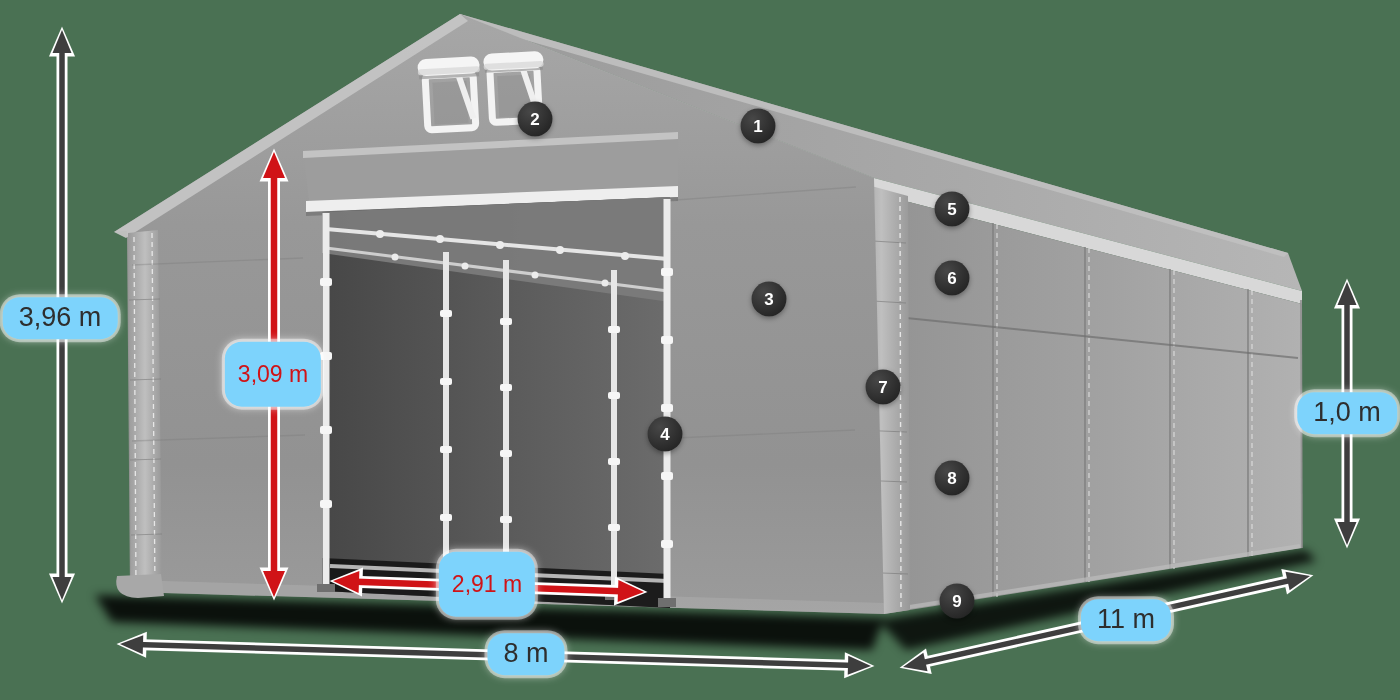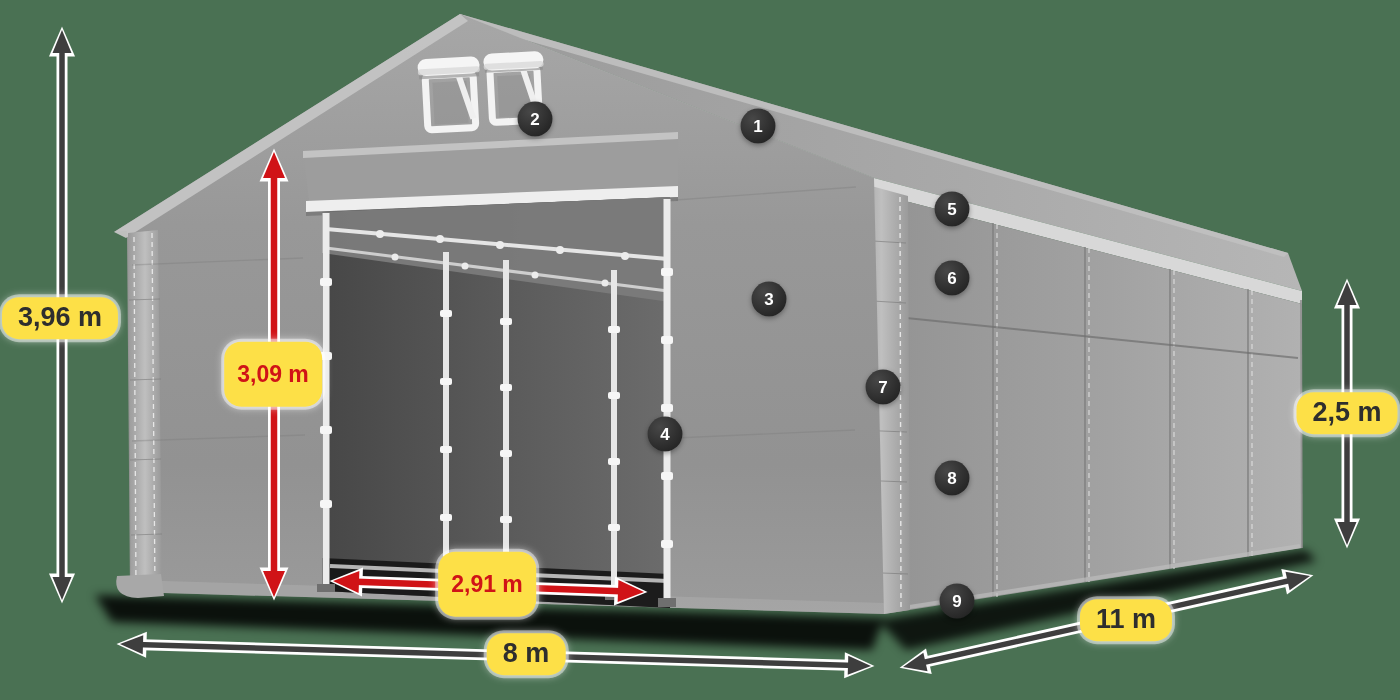--- a/index.html
+++ b/index.html
@@ -1,21 +1,21 @@
 <!DOCTYPE html>
 <html><head>
 <meta charset="utf-8">
 <style>
   html,body{margin:0;padding:0;}
   body{font-family:"Liberation Sans", sans-serif;}
   .stage{position:relative;width:1400px;height:700px;background:#4a7153;overflow:hidden;}
   .stage svg.layer{position:absolute;left:0;top:0;width:1400px;height:700px;}
   .dim-label{
     position:absolute;transform:translate(-50%,-50%);
-    background:#fde047;border-radius:17px;font-weight:bold;white-space:nowrap;
+    background:#7dd3fc;border-radius:17px;font-weight:normal;white-space:nowrap;
     box-shadow:0 0 0 3px rgba(255,255,255,0.45), 0 0 10px rgba(255,255,255,0.8);
     line-height:1.25;z-index:30;
   }
   .dim-label.lg{font-size:27px;padding:4px 16px;}
   .dim-label.md{font-size:23px;padding:18px 13px;}
   .dim-label.dark{color:#2e2e2e;}
   .dim-label.red{color:#d01317;}
   .callout{
     position:absolute;width:35px;height:35px;border-radius:50%;
     display:flex;align-items:center;justify-content:center;
@@ -259,21 +259,21 @@
         <polygon points="1347,282 1356.5,305 1337.5,305" fill="#3e3e3e"></polygon>
       </g>
     </svg>
 
   <div id="labels-layer">
       <div class="dim-label lg dark" style="left: 60px; top: 318px;">3,96 m</div>
       <div class="dim-label md red" style="left: 273px; top: 374px;">3,09 m</div>
       <div class="dim-label md red" style="left: 487px; top: 584px;">2,91 m</div>
       <div class="dim-label lg dark" style="left: 498px; top: 654px; margin-left: 28px;">8 m</div>
       <div class="dim-label lg dark" style="left: 1106px; top: 620px; margin-left: 20px;">11 m</div>
-      <div class="dim-label lg dark" style="left: 1347px; top: 413px;">2,5 m</div>
+      <div class="dim-label lg dark" style="left: 1347px; top: 413px;">1,0 m</div>
     </div>
   <div id="callouts-layer">
       <div class="callout" style="left: 758px; top: 126px;">1</div>
       <div class="callout" style="left: 535px; top: 119px;">2</div>
       <div class="callout" style="left: 769px; top: 299px;">3</div>
       <div class="callout" style="left: 665px; top: 434px;">4</div>
       <div class="callout" style="left: 952px; top: 209px;">5</div>
       <div class="callout" style="left: 952px; top: 278px;">6</div>
       <div class="callout" style="left: 883px; top: 387px;">7</div>
       <div class="callout" style="left: 952px; top: 478px;">8</div>

